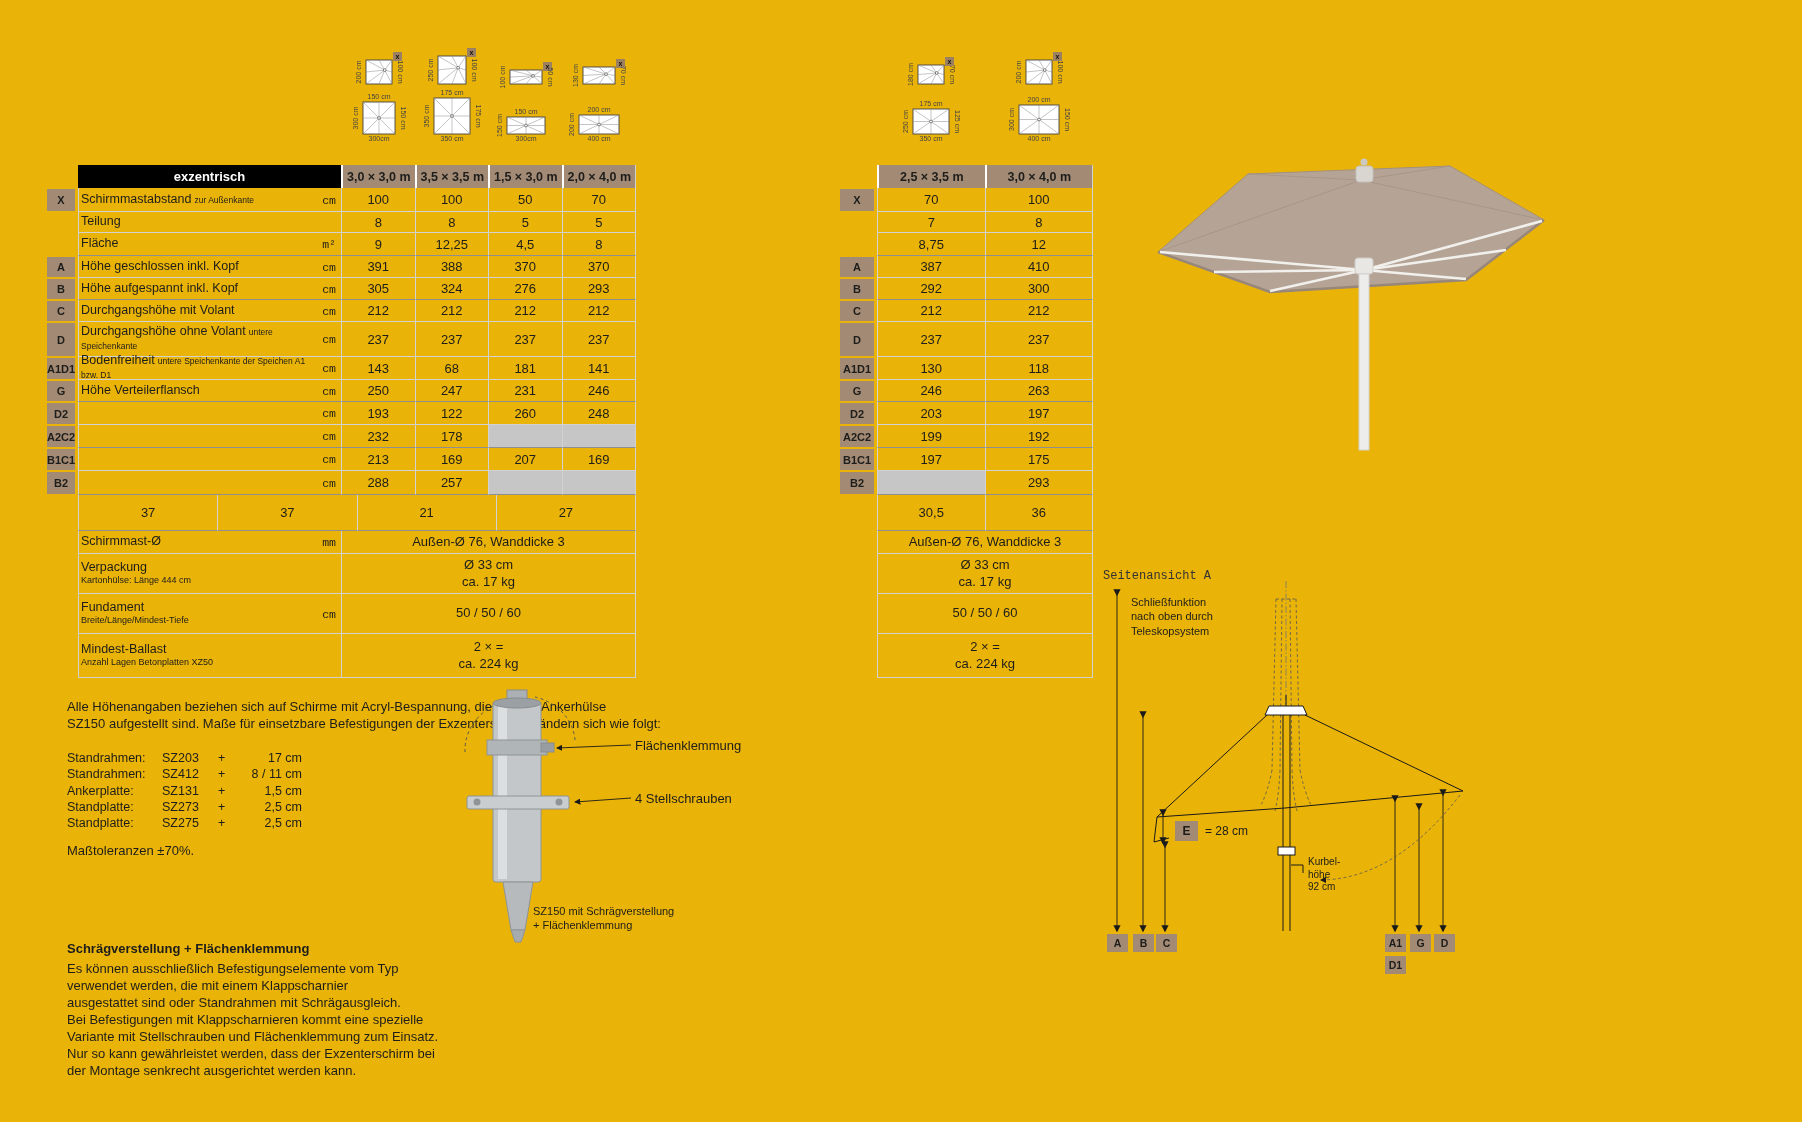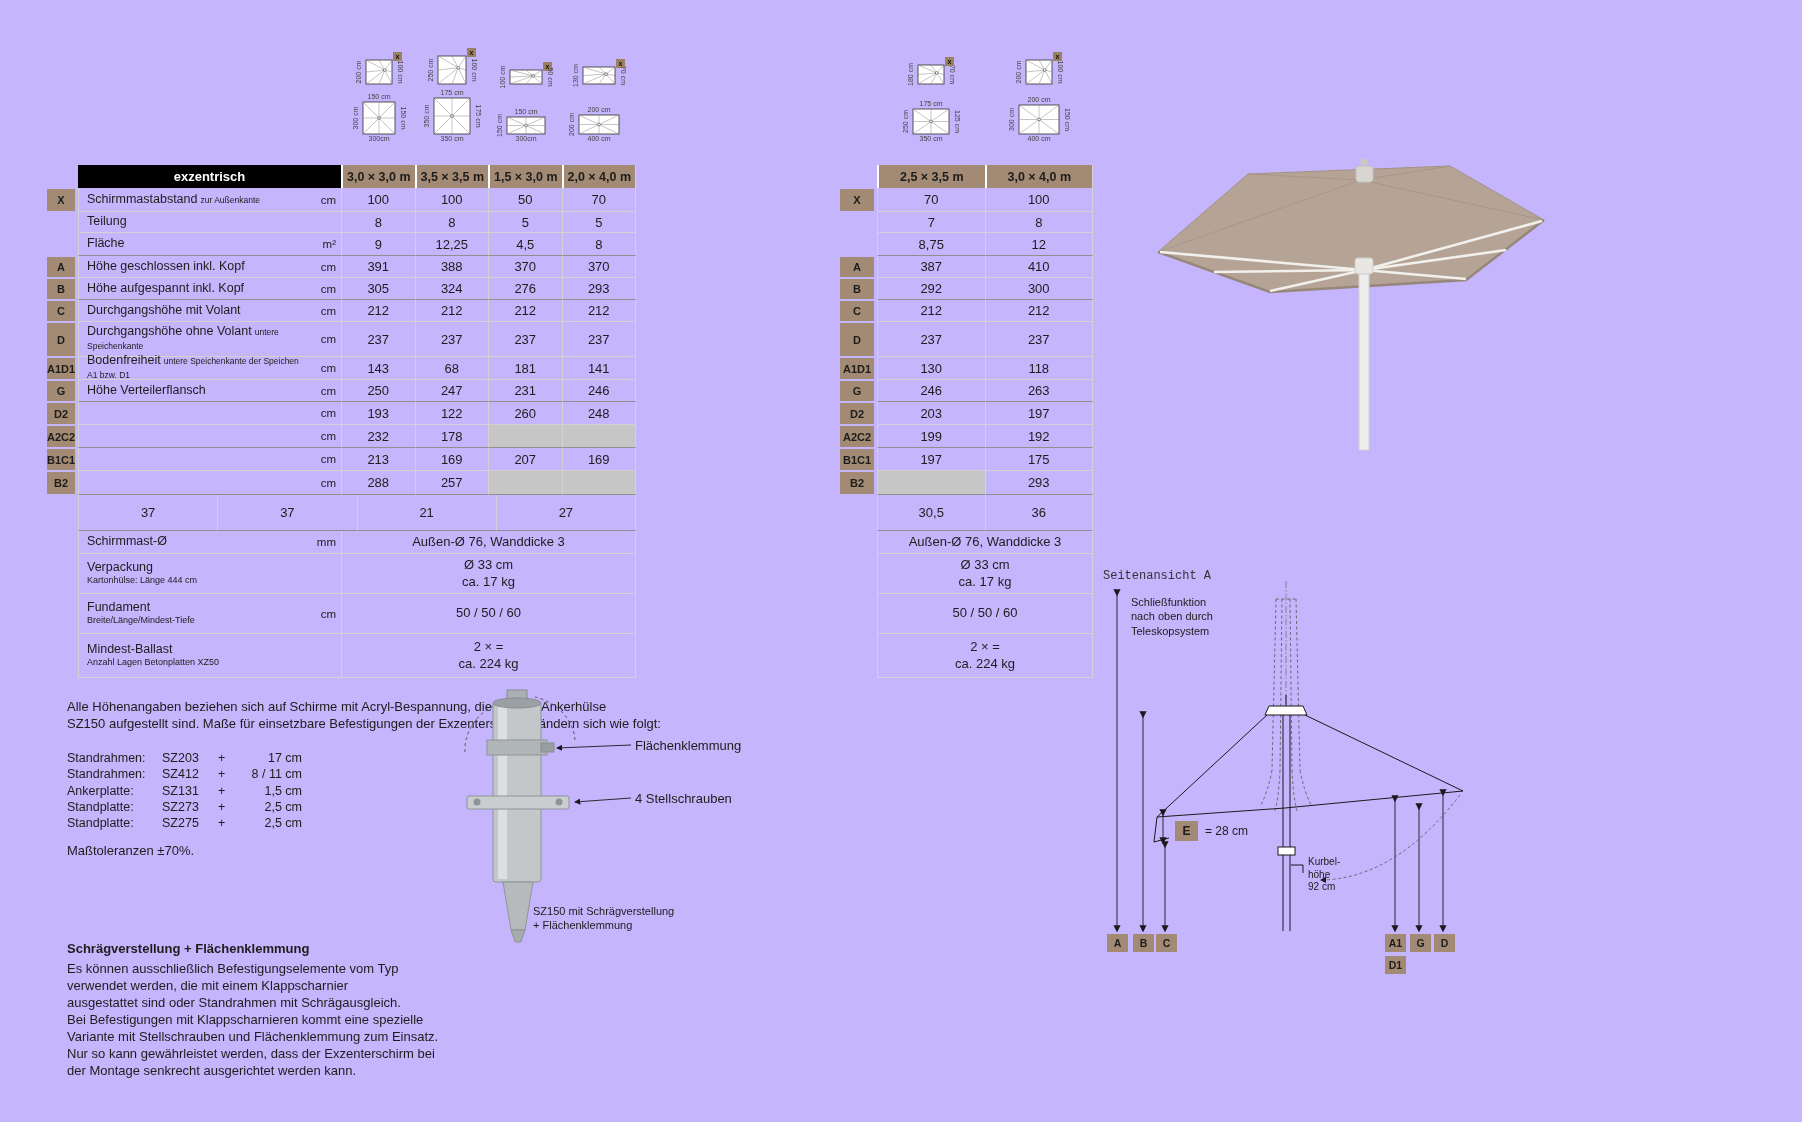--- a/index.html
+++ b/index.html
@@ -1,35 +1,35 @@
 <!DOCTYPE html>
 <html style="--tan: #a28a74; --black: #000000; --gray: #c6c6c6; --text: #1d1d1b; --border: #d2d2d2; --borderdark: #8f8f8f;"><head>
 <meta charset="utf-8">
 <style>
   html,body{margin:0;padding:0;background:#fff;}
-  .page{position:relative;width:1802px;height:1122px;background:#c4b5fd;overflow:hidden;
+  .page{position:relative;width:1802px;height:1122px;background:#eab308;overflow:hidden;
         font-family:"Liberation Sans",sans-serif;color:var(--text,#1d1d1b);}
   .abs{position:absolute;}
 
   
   .tbl{position:absolute;font-size:12.5px;}
   .trow{display:flex;align-items:stretch;box-sizing:border-box;}
   .code{width:31px;flex:none;position:relative;}
   #right-table .code{width:37px;}
   .codebox{position:absolute;left:0;right:3px;top:1px;bottom:1px;background:var(--tan);
            display:flex;align-items:center;justify-content:center;
            font-weight:bold;font-size:11px;color:#1d1d1b;}
   .lab{width:263px;flex:none;position:relative;box-sizing:border-box;
        border-left:1px solid var(--border);border-bottom:1px solid var(--border);
-       padding:1px 34px 1px 8px;display:flex;flex-direction:column;justify-content:center;}
+       padding:1px 34px 1px 2px;display:flex;flex-direction:column;justify-content:center;}
   .lmain{font-size:12.5px;line-height:1.1;}
   .lsubi{font-size:8.5px;margin-left:3px;}
   .lsubb{font-size:9px;line-height:1.2;}
   .lsubb.ind{margin-left:56px;}
-  .unit{position:absolute;right:5px;top:50%;transform:translateY(-50%);font-size:11.5px;}
+  .unit{position:absolute;right:5px;top:50%;transform:translateY(-50%);font-size:11.5px;font-family:Liberation Mono, monospace;}
   .val{flex:1 1 0;box-sizing:border-box;border-left:1px solid var(--border);
        border-bottom:1px solid var(--border);display:flex;align-items:center;
        justify-content:center;font-size:13px;}
   .val.gray{background:var(--gray);}
   .merged{flex:1 1 0;box-sizing:border-box;border-left:1px solid var(--border);
           border-bottom:1px solid var(--border);display:flex;align-items:center;
           justify-content:center;text-align:center;font-size:13px;white-space:pre-line;line-height:1.25;}
   .trow .val:last-child,.trow .merged:last-child,.trow .htan:last-child{border-right:1px solid var(--border);}
   .trow.sep .lab,.trow.sep .val,.trow.sep .merged{border-bottom-color:var(--borderdark);}
   .hblack{width:263px;flex:none;background:var(--black);color:#fff;font-weight:bold;

